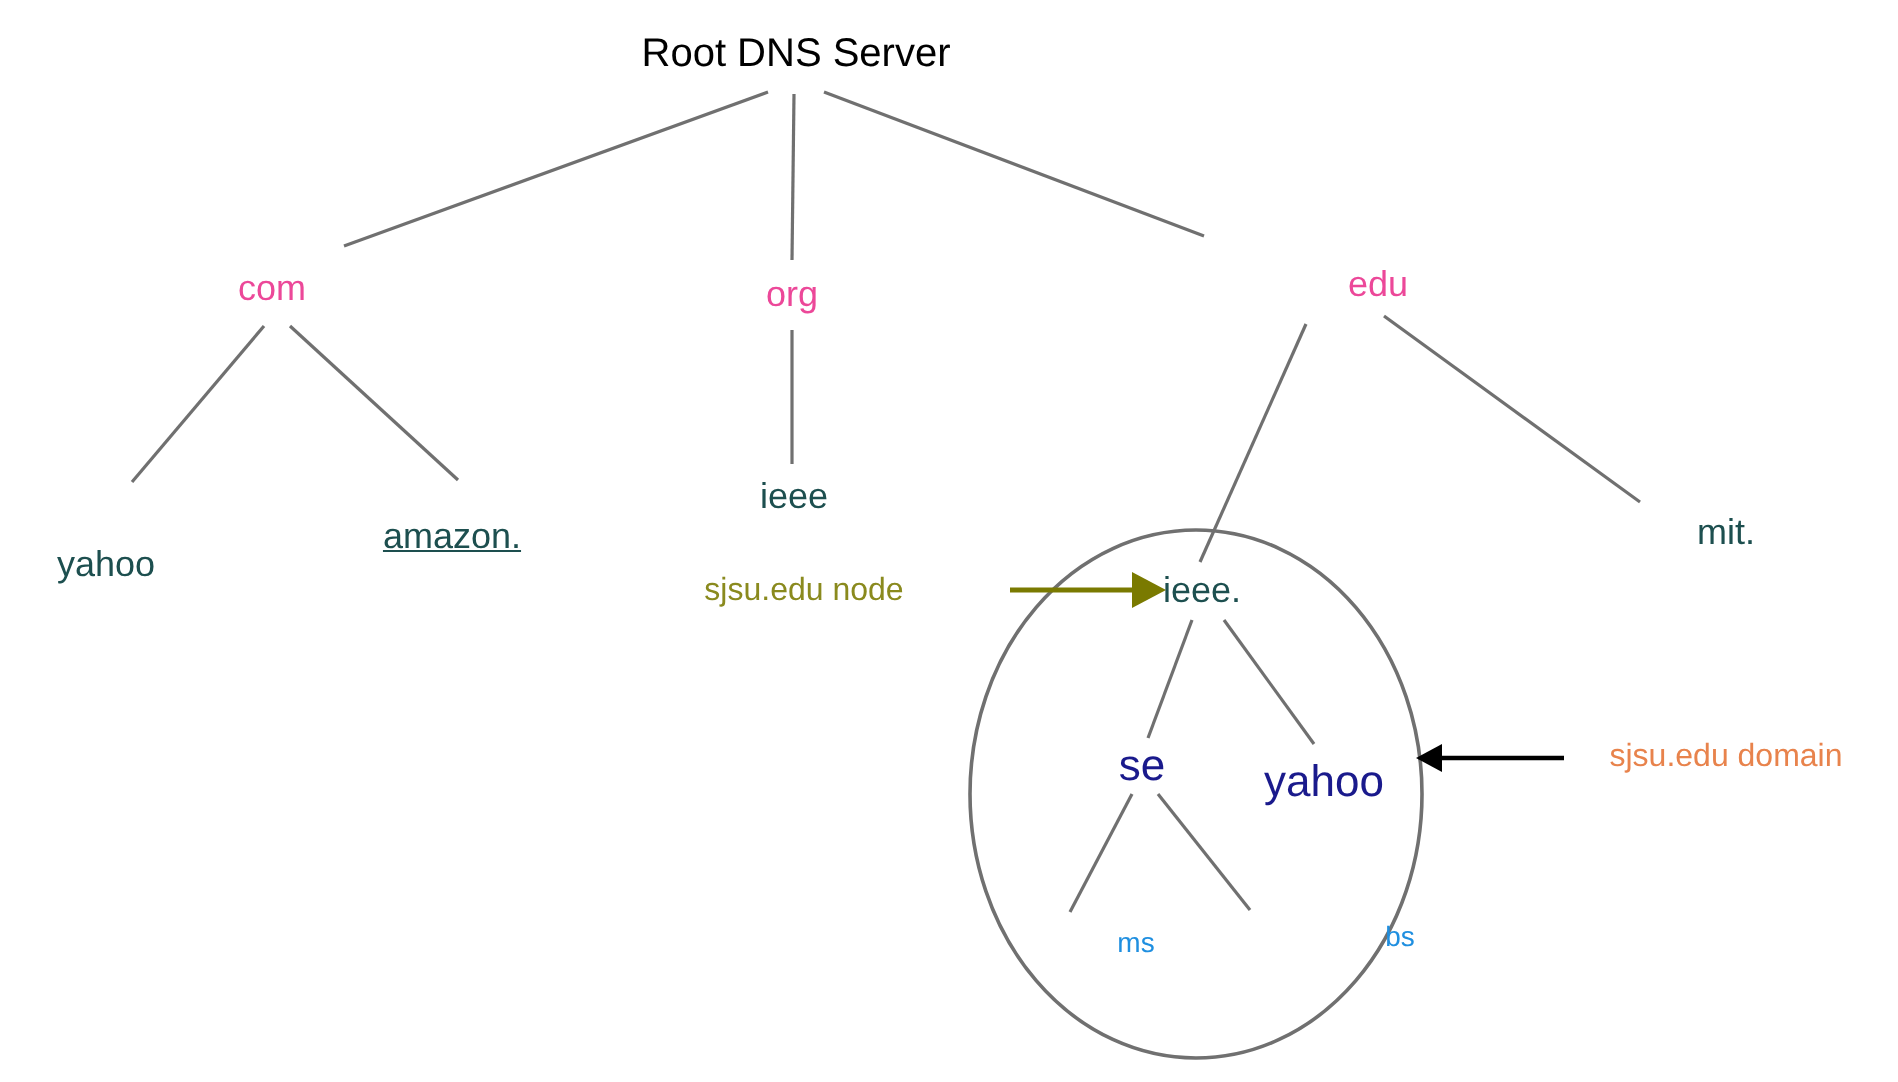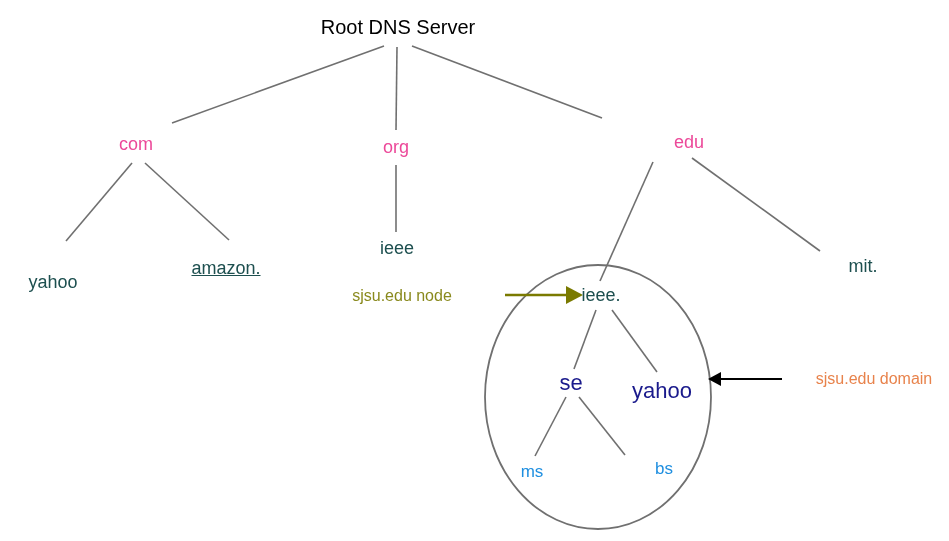--- a/index.html
+++ b/index.html
@@ -45,31 +45,31 @@
   }
   .lvl-sjsu {
     font-size: 18px;
     color: #1d4f4f;
   }
   .lvl-sub {
     font-size: 22px;
     color: #1a1a8c;
   }
   .lvl-leaf {
-    font-size: 17px;
+    font-size: 14px;
     color: #1f8fe0;
+    margin-left: 36px;
   }
   .anno-node {
     font-size: 16px;
     color: #8a8a1e;
   }
   .anno-domain {
     font-size: 16px;
     color: #e8834c;
-    margin-left: 11px;
   }
 </style>
 </head>
 <body>
 
 <div id="stage">
 
   <svg id="wires" viewBox="0 0 949 541" aria-hidden="true">
 
     <line x1="384" y1="46" x2="172" y2="123" stroke="#707070" stroke-width="1.6"></line>

